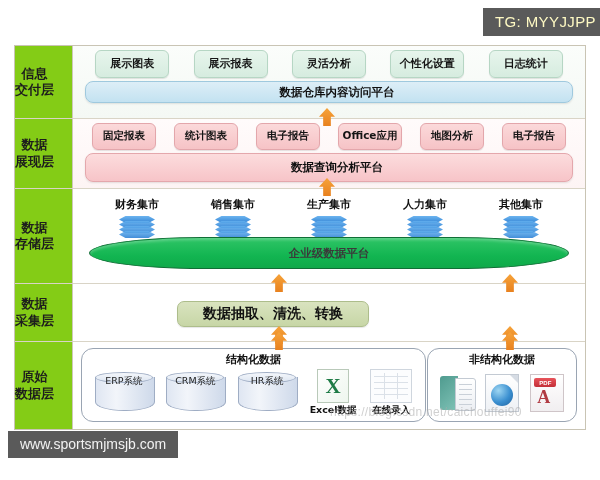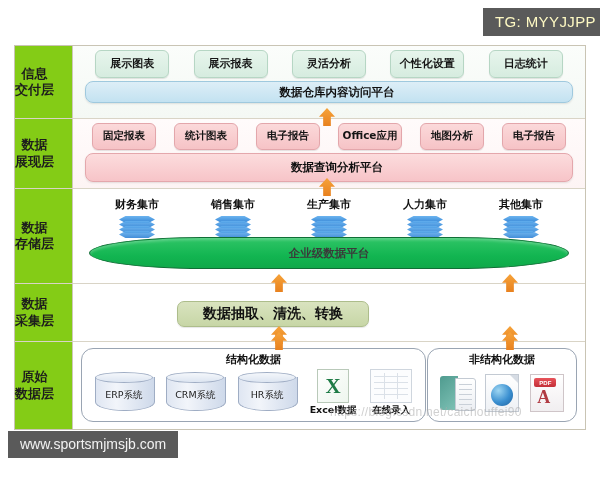--- a/index.html
+++ b/index.html
@@ -205,21 +205,21 @@
   .raw-items{
     flex:1;display:flex;flex-direction:row;
     align-items:center;justify-content:space-around;
     padding:0 6px 2px 6px;box-sizing:border-box;
   }
   .raw-item{display:flex;flex-direction:column;align-items:center;}
 
   
   .db-cyl{
     width:58px;height:42px;position:relative;
-    display:flex;align-items:center;justify-content:center;
+    display:flex;justify-content:center;
   }
   .db-cyl .body{
     position:absolute;left:0;top:5px;width:58px;height:33px;
     background:linear-gradient(90deg,#dfe6f2 0%,#f2f5fa 35%,#ced9ea 100%);
     border-left:1px solid #9fadc4;border-right:1px solid #9fadc4;
     border-bottom:1px solid #9fadc4;
     border-radius:0 0 29px 29px/0 0 9px 9px;
   }
   .db-cyl .top{
     position:absolute;left:0;top:0;width:58px;height:11px;

